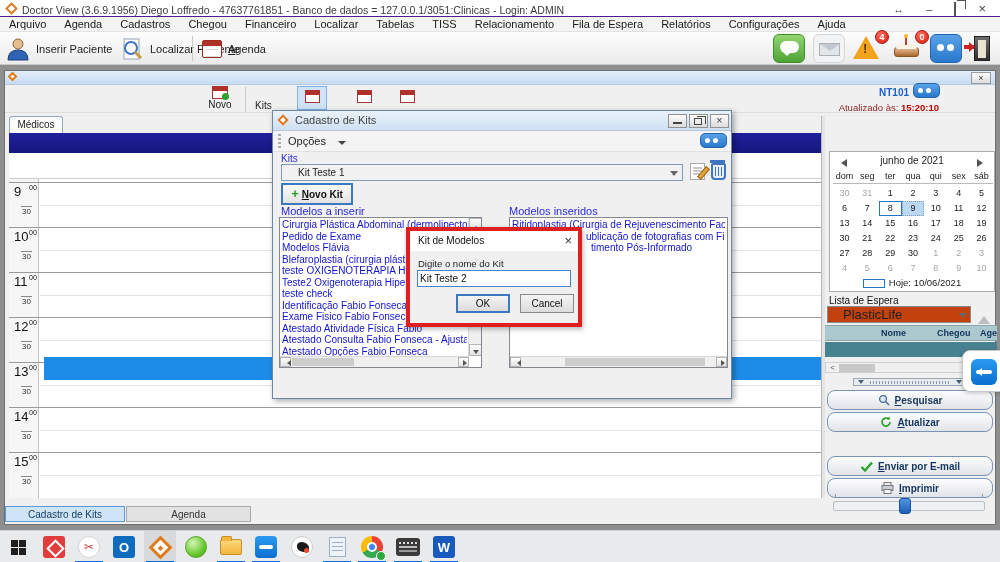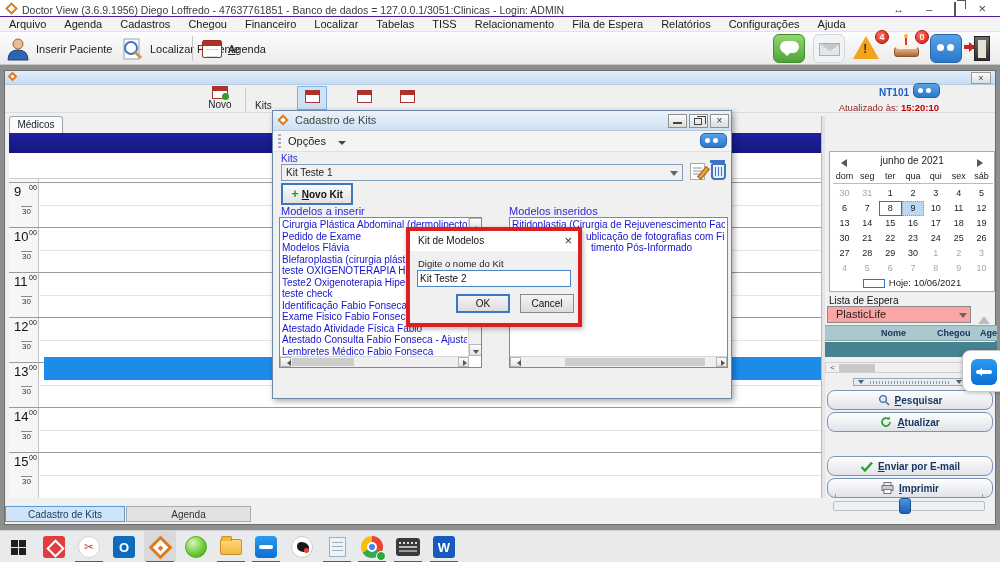--- a/index.html
+++ b/index.html
@@ -100,21 +100,21 @@
 .caldays{position:absolute;left:3px;top:19px;width:160px;display:grid;grid-template-columns:repeat(7,1fr);border-bottom:1px solid #bbb;}
 .caldays div{font-size:9px;text-align:center;color:#222;padding-bottom:2px;}
 .calgrid{position:absolute;left:3px;top:34px;width:160px;display:grid;grid-template-columns:repeat(7,1fr);}
 .cal-cell{font-size:9px;text-align:center;height:15px;line-height:15px;color:#1a1a1a;}
 .cal-cell.muted{color:#a6a6a6;}
 .cal-cell.today{outline:1px solid #2676c8;outline-offset:-1px;}
 .cal-cell.sel{background:#bcd8f0;outline:1px dotted #7a9cbf;outline-offset:-1px;}
 .hoje-row{position:absolute;left:0;bottom:3px;width:100%;text-align:center;font-size:9.5px;color:#222;}
 .hoje-box{display:inline-block;width:22px;height:9px;border:1px solid #2676c8;vertical-align:middle;margin-right:4px;background:#fff;}
 .lista-lbl{position:absolute;left:4px;top:146px;font-size:10px;color:#111;}
-.plastic-dd{position:absolute;left:2px;top:157px;width:144px;height:17px;background:#fca5a5;border:1px solid #8a8a8a;font-size:11px;line-height:15px;padding-left:8px;color:#222;}
+.plastic-dd{position:absolute;left:2px;top:157px;width:144px;height:17px;background:#c2410c;border:1px solid #8a8a8a;font-size:13px;line-height:15px;padding-left:15px;color:#222;}
 .dd-arrow{position:absolute;right:3px;top:6px;border:4px solid transparent;border-top:5px solid #666;}
 .collapse-up{position:absolute;left:153px;top:161px;border:6px solid transparent;border-bottom:8px solid #b9bdc2;}
 .wl-header{position:absolute;left:0;top:176px;width:172px;height:16px;background:#aac8ce;border-top:1px solid #88a7ad;border-bottom:1px solid #88a7ad;font-size:9px;font-weight:bold;color:#13315c;}
 .wl-row{position:absolute;left:0;top:193px;width:172px;height:15px;background:#478290;}
 .wl-scroll{position:absolute;left:0;top:213px;width:172px;height:11px;background:#f0f0f0;border:1px solid #d0d0d0;}
 .wl-thumb{position:absolute;left:13px;top:1px;width:36px;height:8px;background:#c9c9c9;}
 .wl-left{position:absolute;left:1px;top:1px;width:11px;height:8px;font-size:8px;line-height:8px;text-align:center;color:#555;}
 .rp-splitter{position:absolute;left:28px;top:229px;width:114px;height:8px;background:#e7ecf1;border:1px solid #9aa8b5;}
 .rp-splitter:before,.rp-splitter:after{content:"";position:absolute;top:1px;border:3px solid transparent;border-top:4px solid #4a6076;}
 .rp-splitter:before{left:4px;}.rp-splitter:after{right:4px;}
@@ -136,21 +136,21 @@
 .kbtn{position:absolute;top:3px;width:19px;height:14px;background:linear-gradient(#fcfcfc,#dcdcdc);border:1px solid #909090;text-align:center;}
 .kbtn .minbar{position:absolute;left:4px;bottom:3px;width:9px;height:2px;background:#444;}
 .kbtn .rsq{position:absolute;left:4px;top:3px;width:8px;height:7px;border:1px solid #444;}
 .kbtn .rsq:before{content:"";position:absolute;left:2px;top:-3px;width:8px;height:7px;border:1px solid #444;border-bottom:none;border-left:none;}
 .kbtn.x{font-size:10px;line-height:12px;color:#333;}
 .kdlg-tb{position:absolute;left:1px;top:20px;width:457px;height:21px;background:#f4f4f4;border-bottom:1px solid #e0e0e0;}
 .grip{position:absolute;left:4px;top:3px;width:3px;height:15px;background:repeating-linear-gradient(#aab 0 2px,transparent 2px 4px);}
 .opcoes{position:absolute;left:14px;top:4px;font-size:11px;color:#222;}
 .opc-arrow{position:absolute;left:64px;top:10px;border:4px solid transparent;border-top:4px solid #444;}
 .kits-lbl{position:absolute;left:8px;top:42px;font-size:10px;color:#2b2bd5;}
-.kit-dd{position:absolute;left:8px;top:53px;width:402px;height:17px;background:#f1f1f1;border:1px solid #7f9db9;font-size:10px;line-height:15px;padding-left:4px;color:#222;}
+.kit-dd{position:absolute;left:8px;top:53px;width:402px;height:17px;background:#f1f1f1;border:1px solid #7f9db9;font-size:10px;line-height:15px;padding-left:16px;color:#222;}
 .kit-dd .dd-arrow{right:4px;top:6px;}
 .editico{position:absolute;left:417px;top:52px;width:15px;height:17px;background:#fff;border:1px solid #aaa;}
 .editico:before{content:"";position:absolute;left:2px;top:3px;width:9px;height:1.5px;background:#c9c9c9;box-shadow:0 3px 0 #c9c9c9,0 6px 0 #c9c9c9;}
 .editico:after{content:"";position:absolute;right:-2px;bottom:-1px;width:3px;height:12px;background:#e8a33d;transform:rotate(40deg);border:1px solid #9a6a1d;}
 .trashico{position:absolute;left:438px;top:52px;width:15px;height:17px;border:2px solid #3f74c0;border-radius:2px 2px 4px 4px;background:#e8f0fb;}
 .trashico:before{content:"";position:absolute;left:-3px;top:-5px;width:15px;height:3px;background:#3f74c0;}
 .trashico:after{content:"";position:absolute;left:2px;top:2px;width:1px;height:9px;background:#3f74c0;box-shadow:3px 0 0 #3f74c0,6px 0 0 #3f74c0;}
 .novokit{position:absolute;left:9px;top:73px;width:70px;height:20px;background:linear-gradient(#fafafa,#e2e2e2);border:1px solid #7f9db9;outline:2px solid #3a78c0;outline-offset:-1px;font-size:10px;font-weight:bold;color:#111;display:flex;align-items:center;justify-content:center;gap:3px;}
 .plus{color:#1f9e1f;font-weight:bold;font-size:13px;line-height:10px;}
 .mlab{position:absolute;top:94px;font-size:11px;color:#2b2bd5;}
@@ -561,21 +561,21 @@
           <div>Pedido de Exame</div>
           <div>Modelos Flávia</div>
           <div>Blefaroplastia (cirurgia plástica d</div>
           <div>teste OXIGENOTERAPIA HIPERB</div>
           <div>Teste2 Oxigenoterapia Hiperbári</div>
           <div>teste check</div>
           <div>Identificação Fabio Fonseca</div>
           <div>Exame Fisico Fabio Fonseca - A</div>
           <div>Atestado Atividade Física Fabio</div>
           <div>Atestado Consulta Fabio Fonseca - Ajustar</div>
-          <div>Lembretes Médico Fabio Fonseca</div>
+          <div>Atestado Opções Fabio Fonseca</div>
         </div>
       <div class="vscroll">
         <span class="sbtn" style="top:0;">
             <span class="up"></span>
           </span>
         <span class="vthumb"></span>
         <span class="sbtn" style="bottom:0;top:auto;">
             <span class="dn"></span>
           </span>
       </div>

